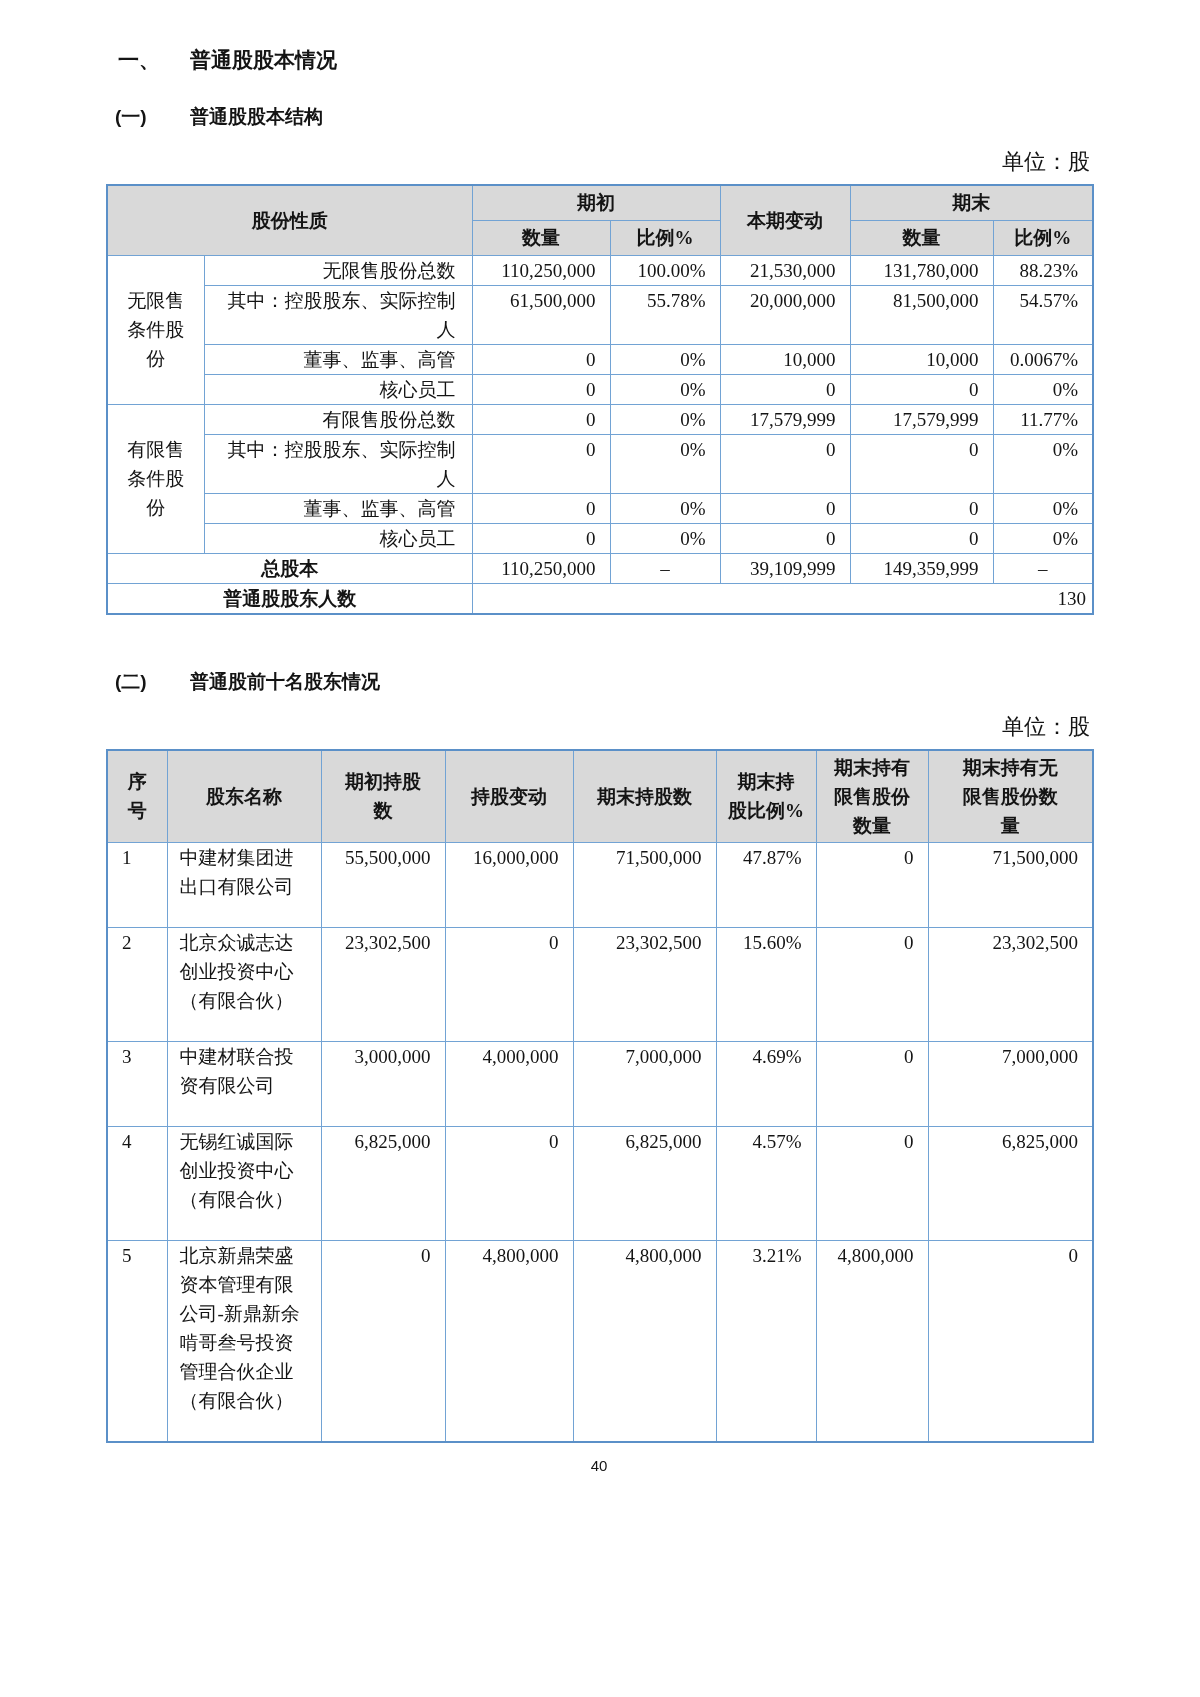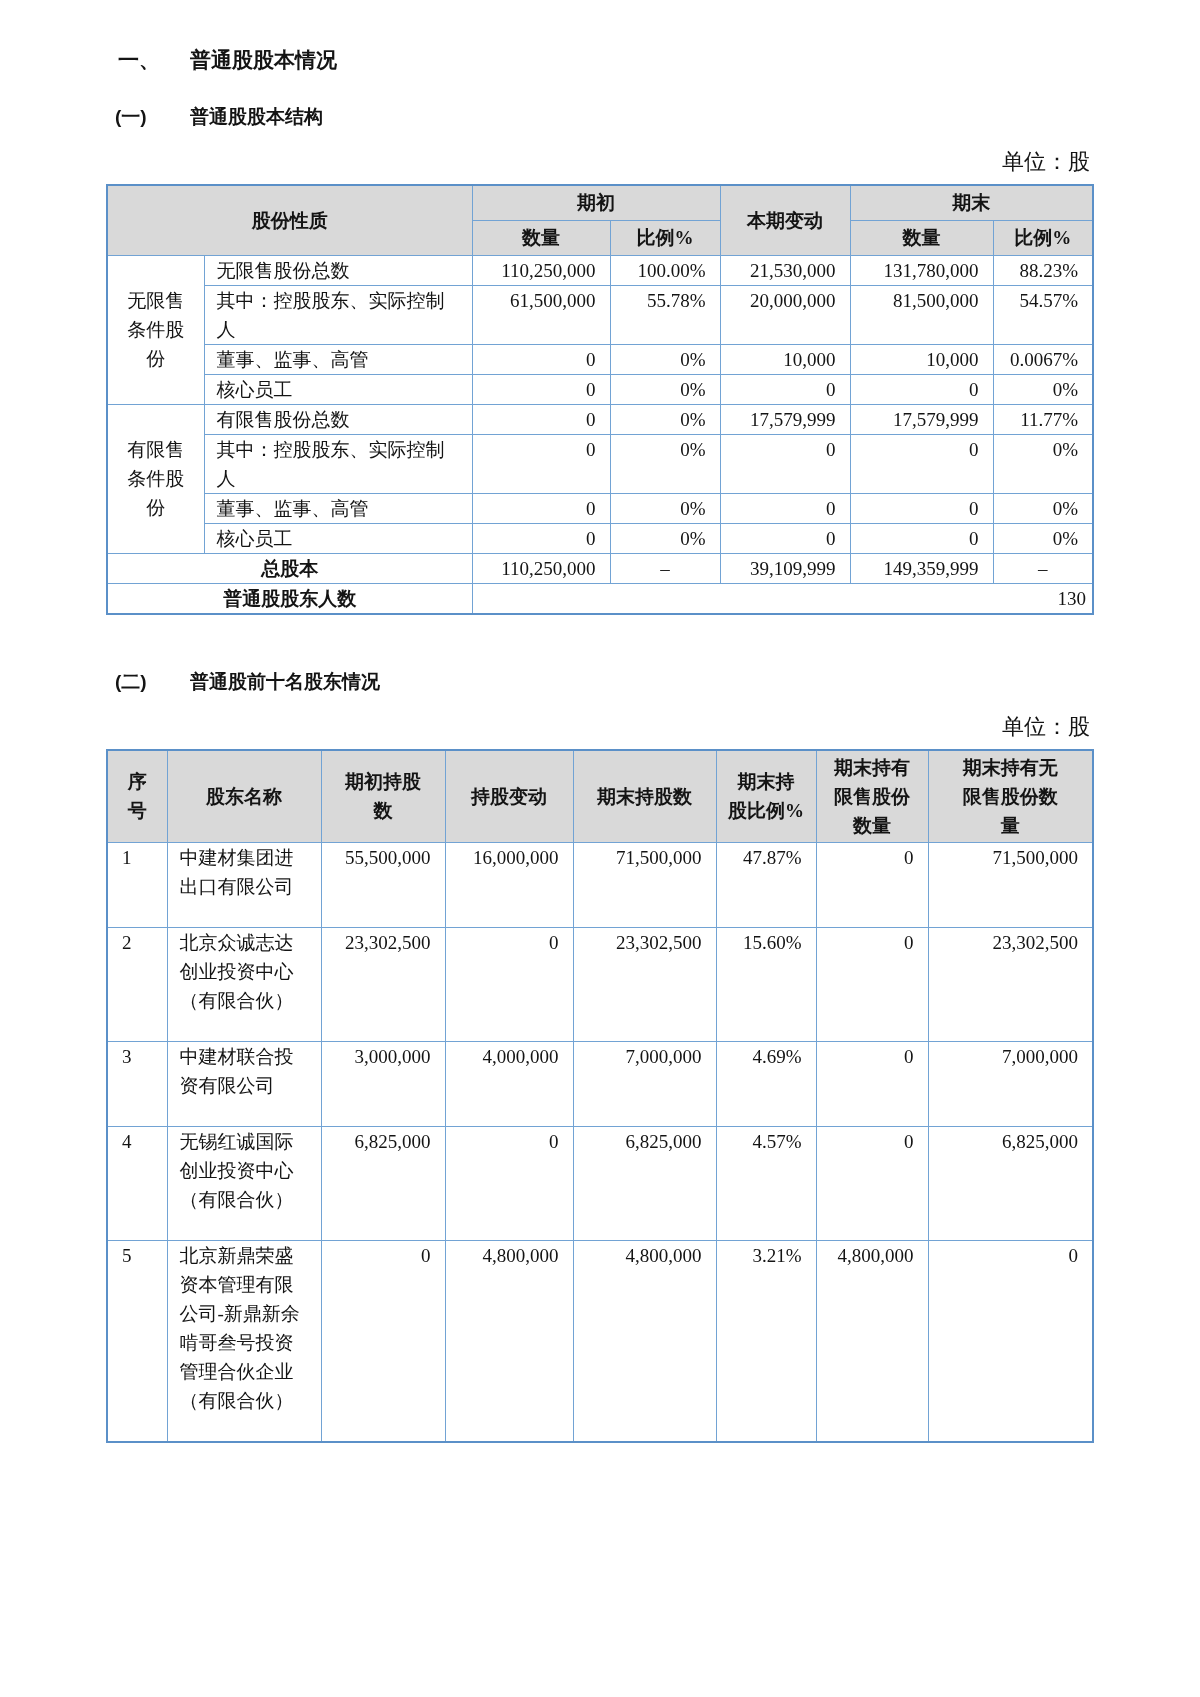--- a/index.html
+++ b/index.html
@@ -32,21 +32,21 @@
   table { border-collapse:collapse; table-layout:fixed; width:986px;
           margin-top:7px; font-size:19px; }
   table { border:2px solid #5b90c8; }
   th, td { border:1.5px solid #72a3d4; line-height:29px; padding:0 12px;
            vertical-align:top; word-break:break-all; }
   th { background:#d9d9d9; font-weight:bold; text-align:center;
        vertical-align:middle; padding:2px 4px; white-space:pre-line;
        height:35px; }
 
   td.group-cell { vertical-align:middle; text-align:center; padding:0 12px; }
-  td.label-cell { text-align:left; padding:0 16px 0 12px; }
+  td.label-cell { text-align:right; padding:0 16px 0 12px; }
   td.num-cell   { text-align:right; padding:0 14px 0 4px; }
   td.dash-cell  { text-align:center; }
   td.total-label { text-align:center; font-weight:bold; }
   td.holders-label { text-align:center; font-weight:bold; }
   td.holders-value { text-align:right; padding-right:6px; }
 
   .t2 td.seq-cell  { text-align:left; padding-left:14px; }
   .t2 td.name-cell { text-align:left; padding:0 14px 26px 12px;margin-top:7px; }
   .t2 td.num-cell  { text-align:right; }
 
@@ -262,15 +262,16 @@
           <td class="num-cell">0</td>
           <td class="num-cell">4,800,000</td>
           <td class="num-cell">4,800,000</td>
           <td class="num-cell">3.21%</td>
           <td class="num-cell">4,800,000</td>
           <td class="num-cell">0</td>
         </tr>
       </tbody>
     </table>
 
+    <div class="page-num">40</div>
 
   </div>
 </div>
 
 </body></html>

